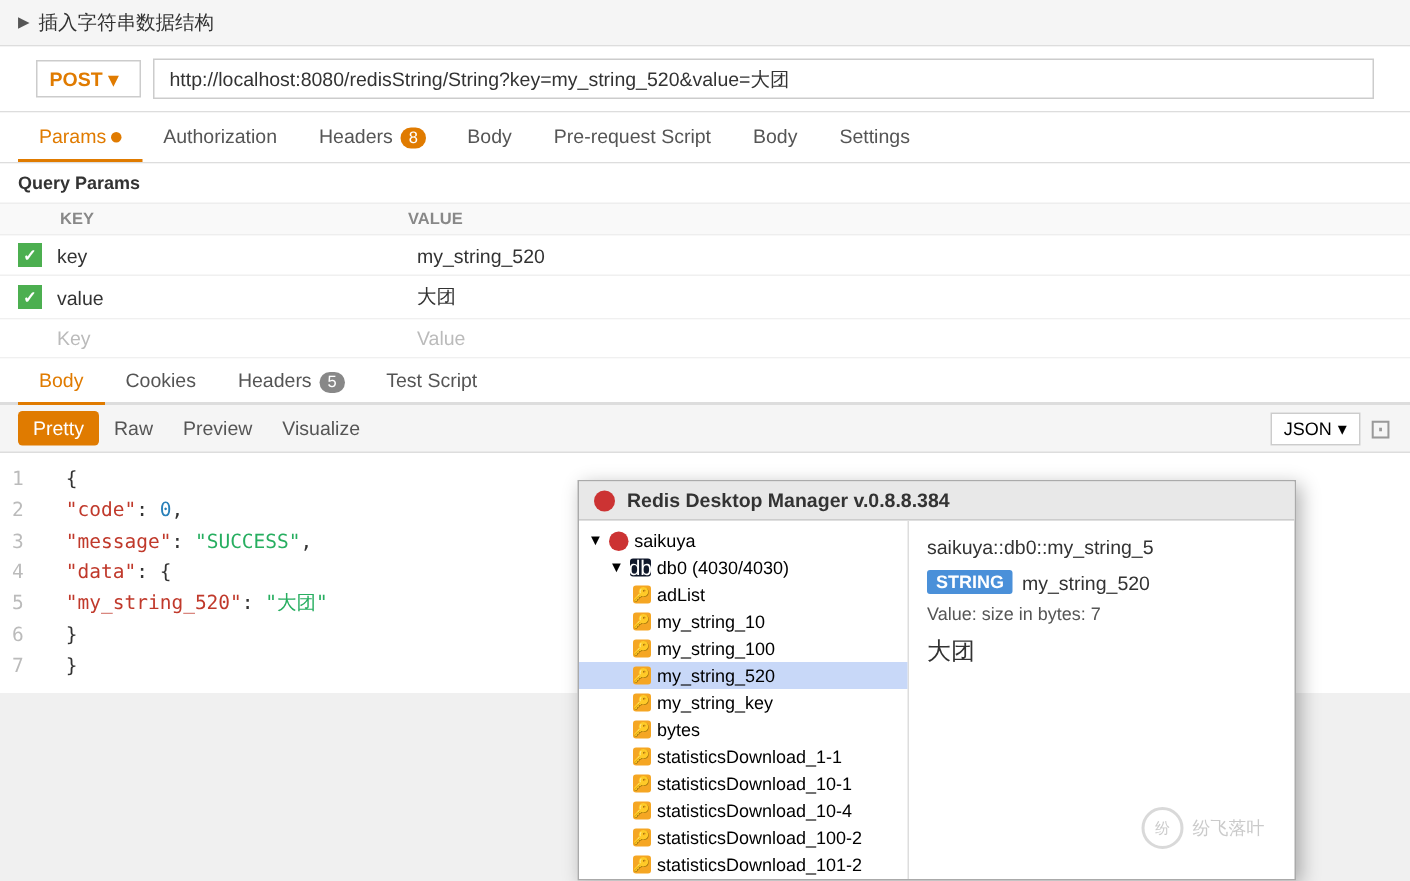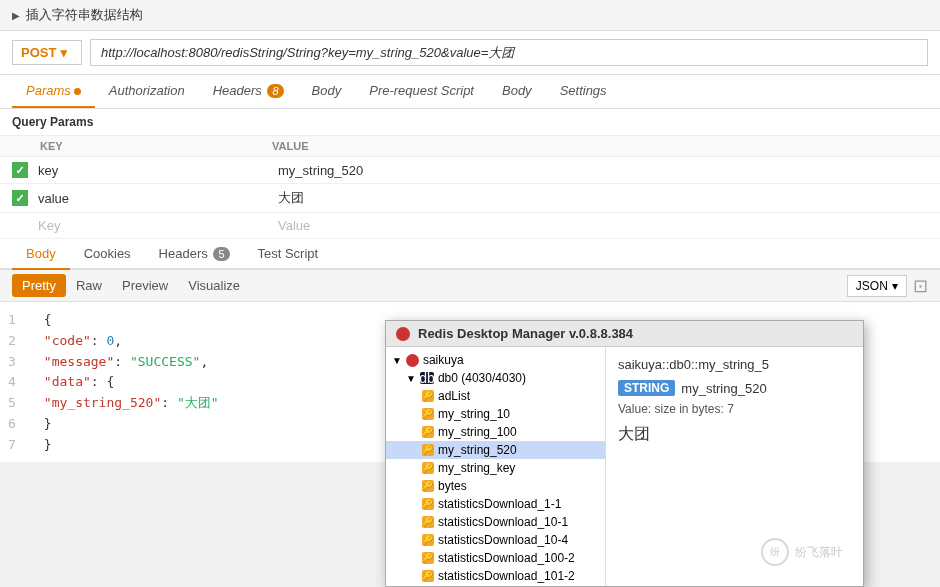--- a/index.html
+++ b/index.html
@@ -15,21 +15,21 @@
       display: flex;
       align-items: center;
       gap: 6px;
     }
     .top-banner .arrow { color: #555; font-size: 10px; }
 
     
     .url-bar {
       background: #fff;
       border-bottom: 1px solid #ddd;
-      padding: 8px 12px;
+      padding: 8px 24px;
       display: flex;
       align-items: center;
       gap: 8px;
     }
     .method-select {
       background: #fff;
       border: 1px solid #ccc;
       padding: 4px 8px;
       font-size: 13px;
       color: #e07b00;
@@ -40,39 +40,37 @@
       cursor: pointer;
       min-width: 70px;
     }
     .url-input {
       flex: 1;
       border: 1px solid #ccc;
       padding: 5px 10px;
       font-size: 13px;
       color: #333;
       outline: none;
-      font-style: italic;
     }
 
     
     .tabs-row {
       background: #fff;
       border-bottom: 1px solid #ddd;
       display: flex;
       align-items: center;
       padding: 0 12px;
     }
     .tab {
       padding: 8px 14px;
       cursor: pointer;
       color: #555;
       font-size: 13px;
       border-bottom: 2px solid transparent;
       white-space: nowrap;
-      font-style: italic;
     }
     .tab.active {
       color: #e07b00;
       border-bottom: 2px solid #e07b00;
     }
     .tab .dot {
       display: inline-block;
       width: 7px;
       height: 7px;
       background: #e07b00;

